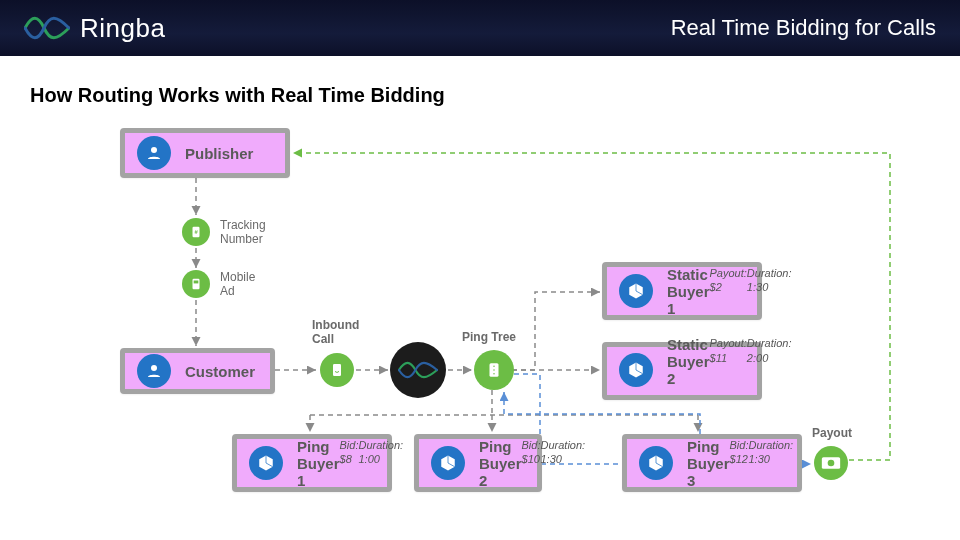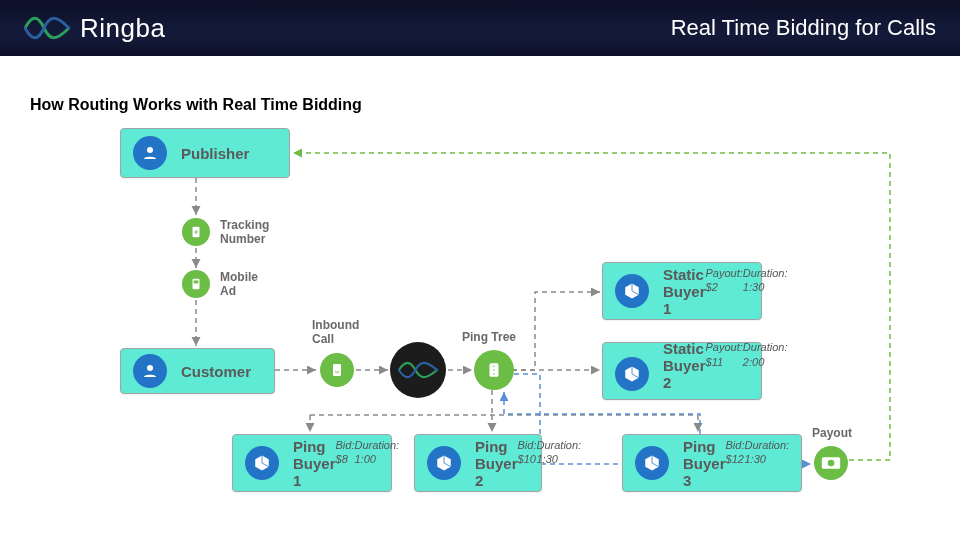--- a/index.html
+++ b/index.html
@@ -8,26 +8,26 @@
     width: 960px; height: 60px;
     background: linear-gradient(180deg, #0c1028 0%, #141b3a 60%, #0c1028 100%);
     display: flex; align-items: center; justify-content: space-between;
     padding: 0 24px;
     border-bottom: 4px solid #fff;
   }
   .logo { display: flex; align-items: center; gap: 10px; }
   .logo-text { color: #fff; font-size: 26px; font-weight: 500; letter-spacing: 0.5px; }
   .header-title { color: #fff; font-size: 22px; font-weight: 400; }
   .canvas { position: relative; width: 960px; height: 476px; }
-  .section-title { position: absolute; left: 30px; top: 36px; font-size: 16px; font-weight: 700; color: #000; }
+  .section-title { position: absolute; left: 30px; top: 24px; font-size: 20px; font-weight: 700; color: #000; }
 
   .node-box {
     position: absolute;
-    background: #5eead4;
-    border: 1px solid #a3a3a3;
+    background: #f0abfc;
+    border: 5px solid #a3a3a3;
     border-radius: 4px;
     display: flex; align-items: center;
     padding: 8px 12px;
     gap: 14px;
     box-shadow: 0 1px 2px rgba(0,0,0,0.06);
   }
   .node-box .icon-circle {
     width: 34px; height: 34px; border-radius: 50%;
     display: flex; align-items: center; justify-content: center;
     flex-shrink: 0;
@@ -36,21 +36,21 @@
   .icon-green { background: #6cbd45; }
   .node-title { font-size: 15px; font-weight: 700; color: #5a5a5a; }
   .node-sub { font-size: 11px; color: #555; font-style: italic; line-height: 1.35; }
   .node-stack { display: flex; flex-direction: row; }
 
   .mini {
     position: absolute;
     display: flex; align-items: center; gap: 10px;
   }
   .mini .icon-circle { width: 28px; height: 28px; border-radius: 50%; display:flex; align-items:center; justify-content:center; }
-  .mini-label { font-size: 12px; font-weight: 700; color: #6a6a6a; line-height: 1.2; }
+  .mini-label { font-size: 12px; font-weight: 400; color: #6a6a6a; line-height: 1.2; }
 
   .floating-label { position: absolute; font-size: 12px; font-weight: 700; color: #6a6a6a; line-height: 1.2; }
 
   .ring-circle {
     position: absolute; width: 56px; height: 56px; border-radius: 50%;
     background: #1c1c1c; display:flex; align-items:center; justify-content:center;
   }
 
   .green-circle-lg {
     position:absolute; width:40px; height:40px; border-radius:50%;

